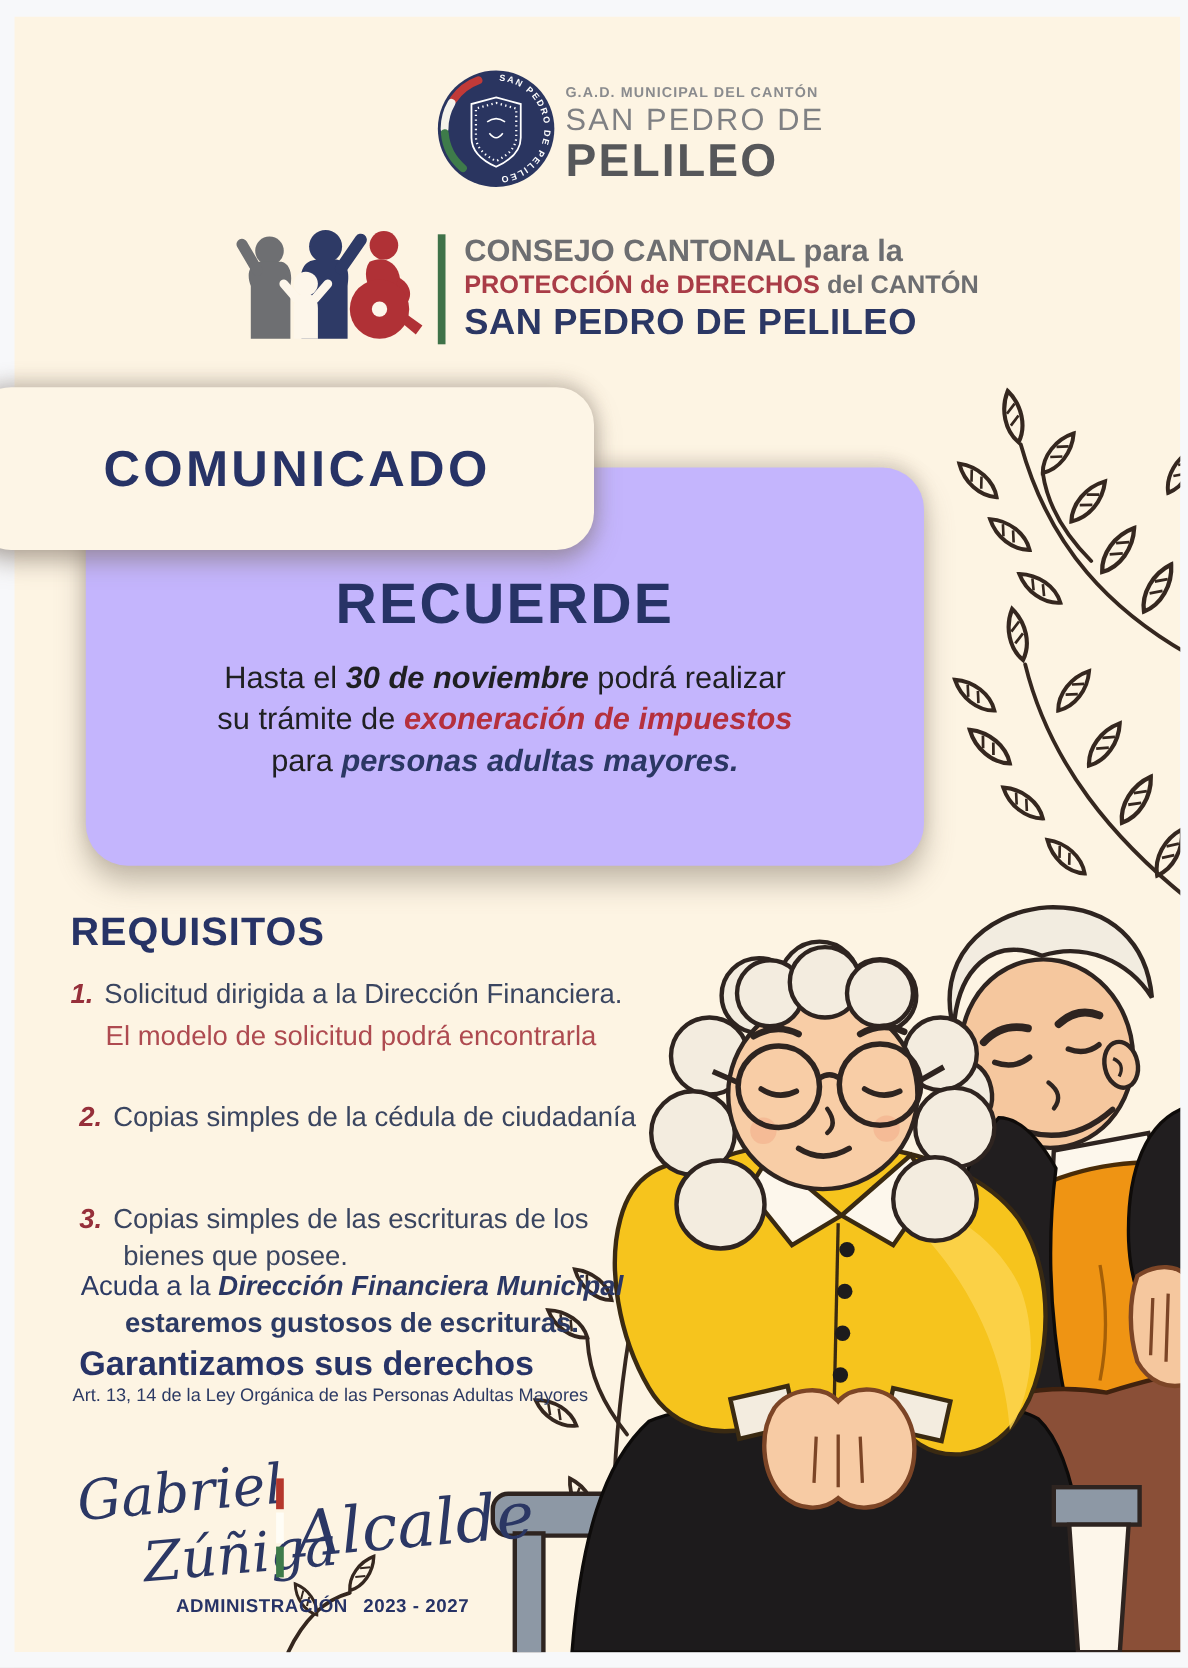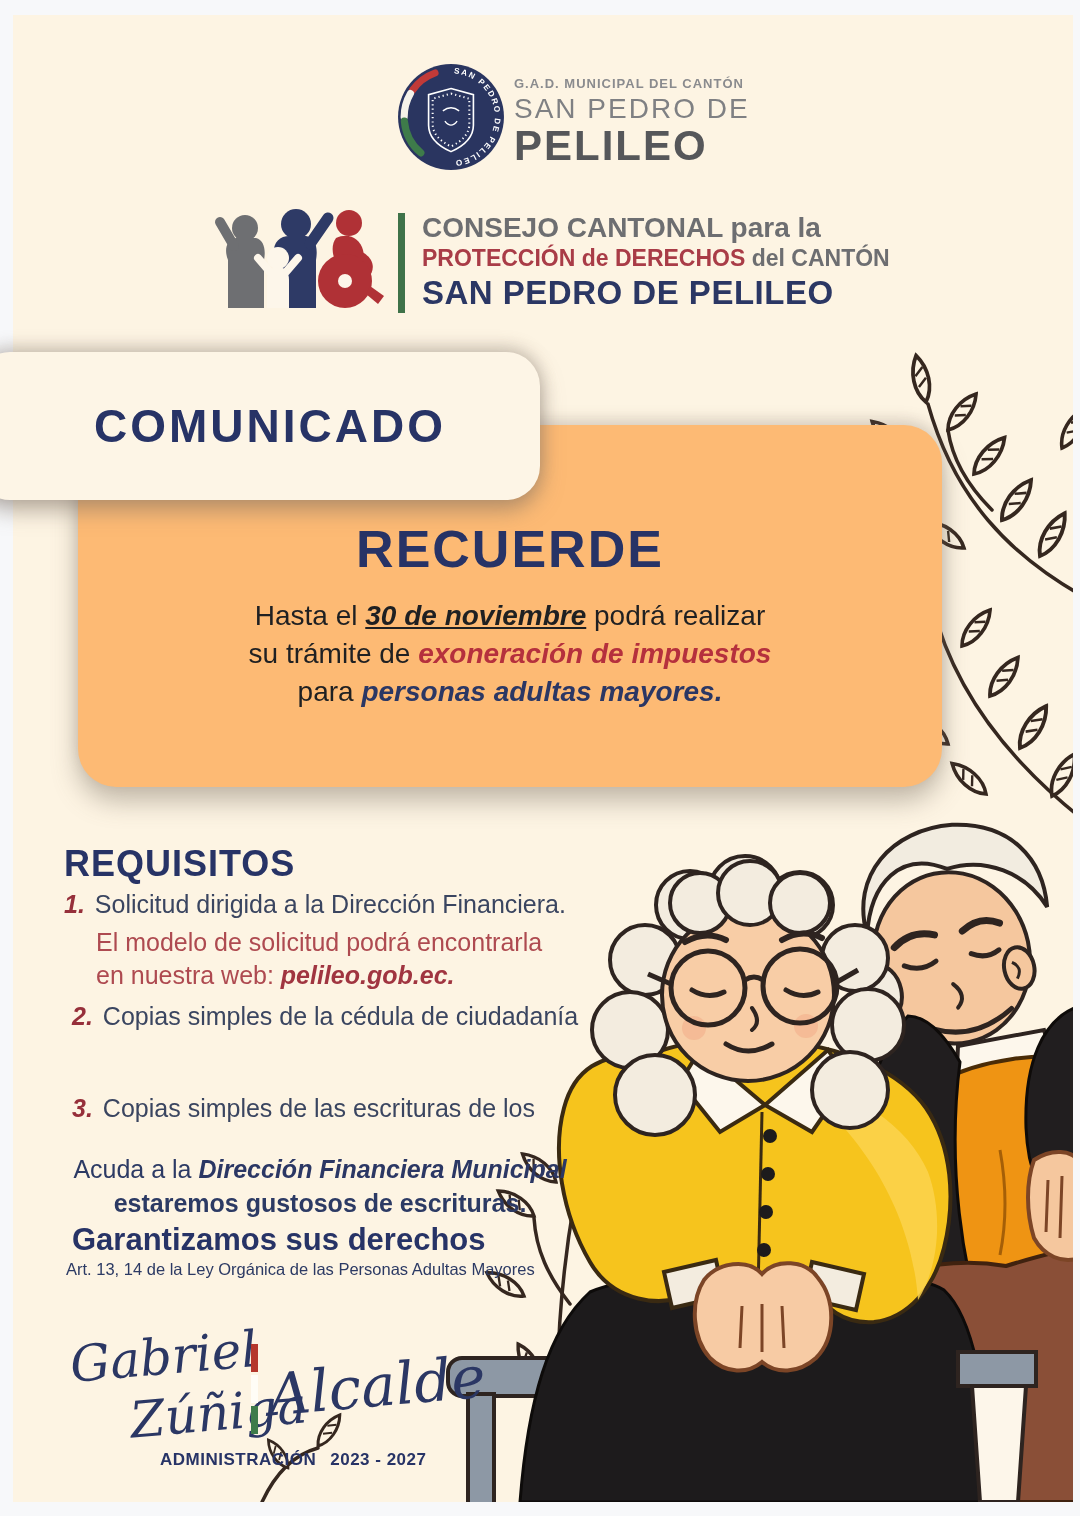--- a/index.html
+++ b/index.html
@@ -33,31 +33,31 @@
   .cl2 .gray{color:#6d6e71;}
   .cl3{font-size:33px;font-weight:700;color:#2b3764;line-height:40px;letter-spacing:.5px;}
 
   
   .badge{left:-24px;top:352px;width:540px;height:148px;background:#fdf5e6;border-radius:34px;
          box-shadow:0 10px 22px rgba(122,110,98,.55),0 -6px 16px rgba(122,110,98,.30);
          display:flex;align-items:center;justify-content:center;padding-left:24px;z-index:40;}
   .badge-label{font-size:46px;font-weight:700;color:#273366;letter-spacing:3px;}
 
   
-  .card{left:78px;top:425px;width:864px;height:362px;background:#fdba74;border-radius:38px;
+  .card{left:78px;top:425px;width:762px;height:362px;background:#c4b5fd;border-radius:38px;
         box-shadow:0 14px 26px rgba(122,110,98,.45),0 -6px 14px rgba(122,110,98,.22);
         box-sizing:border-box;padding-top:94px;text-align:center;z-index:35;}
   .notice-title{font-size:52px;font-weight:700;color:#273366;letter-spacing:2px;margin-bottom:18px;}
   .notice-line{font-size:28px;color:#1f2022;line-height:38px;}
-  .em-dark{font-weight:700;font-style:italic;color:#1f2022;text-decoration:underline;}
+  .em-dark{font-weight:700;font-style:italic;color:#1f2022;}
   .em-red{font-weight:700;font-style:italic;color:#b5303d;}
   .em-navy{font-weight:700;font-style:italic;color:#2b3764;}
 
   
-  .req-title{left:64px;top:826px;font-size:36px;font-weight:700;color:#273366;letter-spacing:1px;z-index:20;margin-top:17px;}
+  .req-title{left:64px;top:826px;font-size:36px;font-weight:700;color:#273366;letter-spacing:1px;z-index:20;}
   .req-line{font-size:25px;color:#3a4560;line-height:33px;z-index:20;white-space:nowrap;}
   .req-num{color:#962f3a;font-weight:700;font-style:italic;margin-right:10px;}
   .req-note{color:#ae4a50;}
   .req-note .em-red2{font-weight:700;font-style:italic;color:#a03540;}
   .indent{padding-left:40px;}
 
   .acuda{left:30px;top:1152px;width:580px;text-align:center;z-index:20;}
   .acuda-l1{font-size:25px;color:#2c3a64;line-height:34px;text-align:center;}
   .acuda-l1 .em-navy{font-size:25px;}
   .acuda-l2{font-size:25px;font-weight:700;color:#2c3a64;line-height:34px;}
@@ -302,31 +302,29 @@
       <span>para </span><span class="em-navy">personas adultas mayores.</span>
     </div>
   </div>
 
   <div class="abs req-title z20">REQUISITOS</div>
 
   <div class="abs req-line" style="left:64px;top:888px;">
     <span class="req-num">1.</span><span>Solicitud dirigida a la Dirección Financiera.</span>
   </div>
   <div class="abs req-line req-note" style="left:96px;top:926px;">El modelo de solicitud podrá encontrarla</div>
-  <div class="abs req-line req-note" style="left:96px;top:959px;">
-    <span>en nuestra web: </span><span class="em-red2">pelileo.gob.ec.</span>
-  </div>
 
   <div class="abs req-line" style="left:72px;top:1000px;">
     <span class="req-num">2.</span><span>Copias simples de la cédula de ciudadanía</span>
   </div>
 
   <div class="abs req-line" style="left:72px;top:1092px;">
     <span class="req-num">3.</span><span>Copias simples de las escrituras de los</span>
   </div>
+  <div class="abs req-line indent" style="left:72px;top:1126px;">bienes que posee.</div>
 
   <div class="abs acuda">
     <div class="acuda-l1">
       <span>Acuda a la </span><span class="em-navy">Dirección Financiera Municipal</span>
     </div>
     <div class="acuda-l2">estaremos gustosos de escrituras.</div>
   </div>
   <div class="abs guarantee">Garantizamos sus derechos</div>
   <div class="abs law">Art. 13, 14 de la Ley Orgánica de las Personas Adultas Mayores</div>
 

